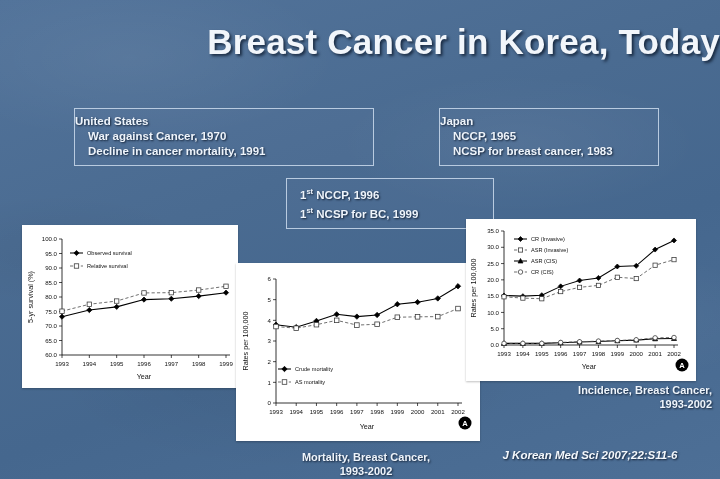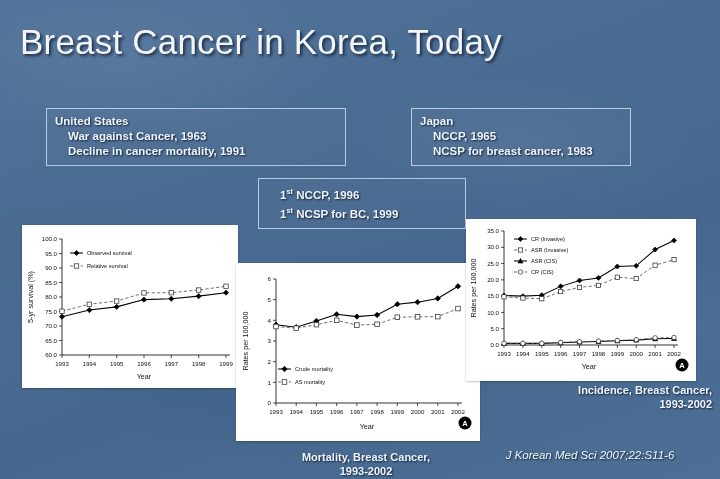--- a/index.html
+++ b/index.html
@@ -15,38 +15,38 @@
     background:
       radial-gradient(ellipse 300px 120px at 18% 12%, rgba(255,255,255,.055), rgba(255,255,255,0) 70%),
       radial-gradient(ellipse 260px 100px at 72% 30%, rgba(255,255,255,.045), rgba(255,255,255,0) 70%),
       radial-gradient(ellipse 340px 140px at 40% 78%, rgba(0,0,0,.05), rgba(0,0,0,0) 70%),
       radial-gradient(ellipse 220px 90px at 88% 66%, rgba(255,255,255,.035), rgba(255,255,255,0) 70%),
       radial-gradient(ellipse 200px 80px at 8% 52%, rgba(0,0,0,.045), rgba(0,0,0,0) 70%),
       linear-gradient(160deg,#52739a 0%,#4a6b91 38%,#45678e 62%,#4d6f96 100%);
   }
   .title{
     position:absolute;left:0;right:0;top:22px;
-    text-align:left;
-    font-size:35px;font-weight:normal;
+    text-align:right;
+    font-size:35px;font-weight:bold;
     color:#f2f6fb;
     letter-spacing:.2px;
     text-shadow:2px 2px 3px rgba(10,22,40,.75);
-    margin-left:20px;
   }
   .callout{
     position:absolute;
     border:1px solid #b9cbe0;
     color:#eef4fb;
     font-weight:bold;
     font-size:11.5px;
     line-height:15px;
-    padding:5px 8px 6px 8px;
+    padding:5px 8px 6px 0;
     text-shadow:1px 1px 2px rgba(8,18,34,.8);
     background:rgba(255,255,255,.018);
     box-sizing:border-box;
+    margin-left:28px;
   }
   .callout .sub{padding-left:13px;}
   .callout sup{font-size:7.5px;vertical-align:super;}
   #box-us{left:46px;top:108px;width:300px;}
   #box-jp{left:411px;top:108px;width:220px;}
   #box-kr{left:258px;top:178px;width:208px;}
 
   .chartpanel{
     position:absolute;background:#ffffff;overflow:hidden;
     box-shadow:0 1px 2px rgba(0,0,0,.25);
@@ -58,21 +58,21 @@
   .caption{
     position:absolute;text-align:center;
     color:#eef4fb;font-weight:bold;font-size:11px;line-height:14px;
     text-shadow:1px 1px 2px rgba(8,18,34,.8);
   }
   #cap-5ysr{left:14px;top:396px;width:232px;}
   #cap-mort{left:250px;top:450px;width:232px;}
   #cap-inc{left:482px;top:383px;width:230px;text-align:right;}
   .cite{
     position:absolute;left:470px;top:449px;width:240px;
-    text-align:center;color:#f4f8fc;font-weight:normal;font-style:italic;
+    text-align:center;color:#f4f8fc;font-weight:bold;font-style:italic;
     font-size:11.5px;text-shadow:1px 1px 2px rgba(8,18,34,.85);
   }
   svg{display:block;}
   .ax{stroke:#000;stroke-width:.8;fill:none;}
   .tk{stroke:#000;stroke-width:.7;}
   .tl{font-size:6.1px;fill:#111;font-family:"Liberation Sans",sans-serif;}
   .axlab{font-size:7.2px;fill:#111;font-family:"Liberation Sans",sans-serif;}
   .lg{font-size:5.6px;fill:#111;font-family:"Liberation Sans",sans-serif;}
   .solidline{fill:none;stroke:#000;stroke-width:1.05;}
   .dashline{fill:none;stroke:#555;stroke-width:.85;stroke-dasharray:3.2,2.2;}
@@ -81,21 +81,21 @@
 </style>
 </head>
 <body>
 
 <div id="slide">
 
   <div class="title">Breast Cancer in Korea, Today</div>
 
   <div class="callout" id="box-us">
     <div>United States</div>
-    <div class="sub">War against Cancer, 1963</div>
+    <div class="sub">War against Cancer, 1970</div>
     <div class="sub">Decline in cancer mortality, 1991</div>
   </div>
 
   <div class="callout" id="box-jp">
     <div>Japan</div>
     <div class="sub">NCCP, 1965</div>
     <div class="sub">NCSP for breast cancer, 1983</div>
   </div>
 
   <div class="callout" id="box-kr">

